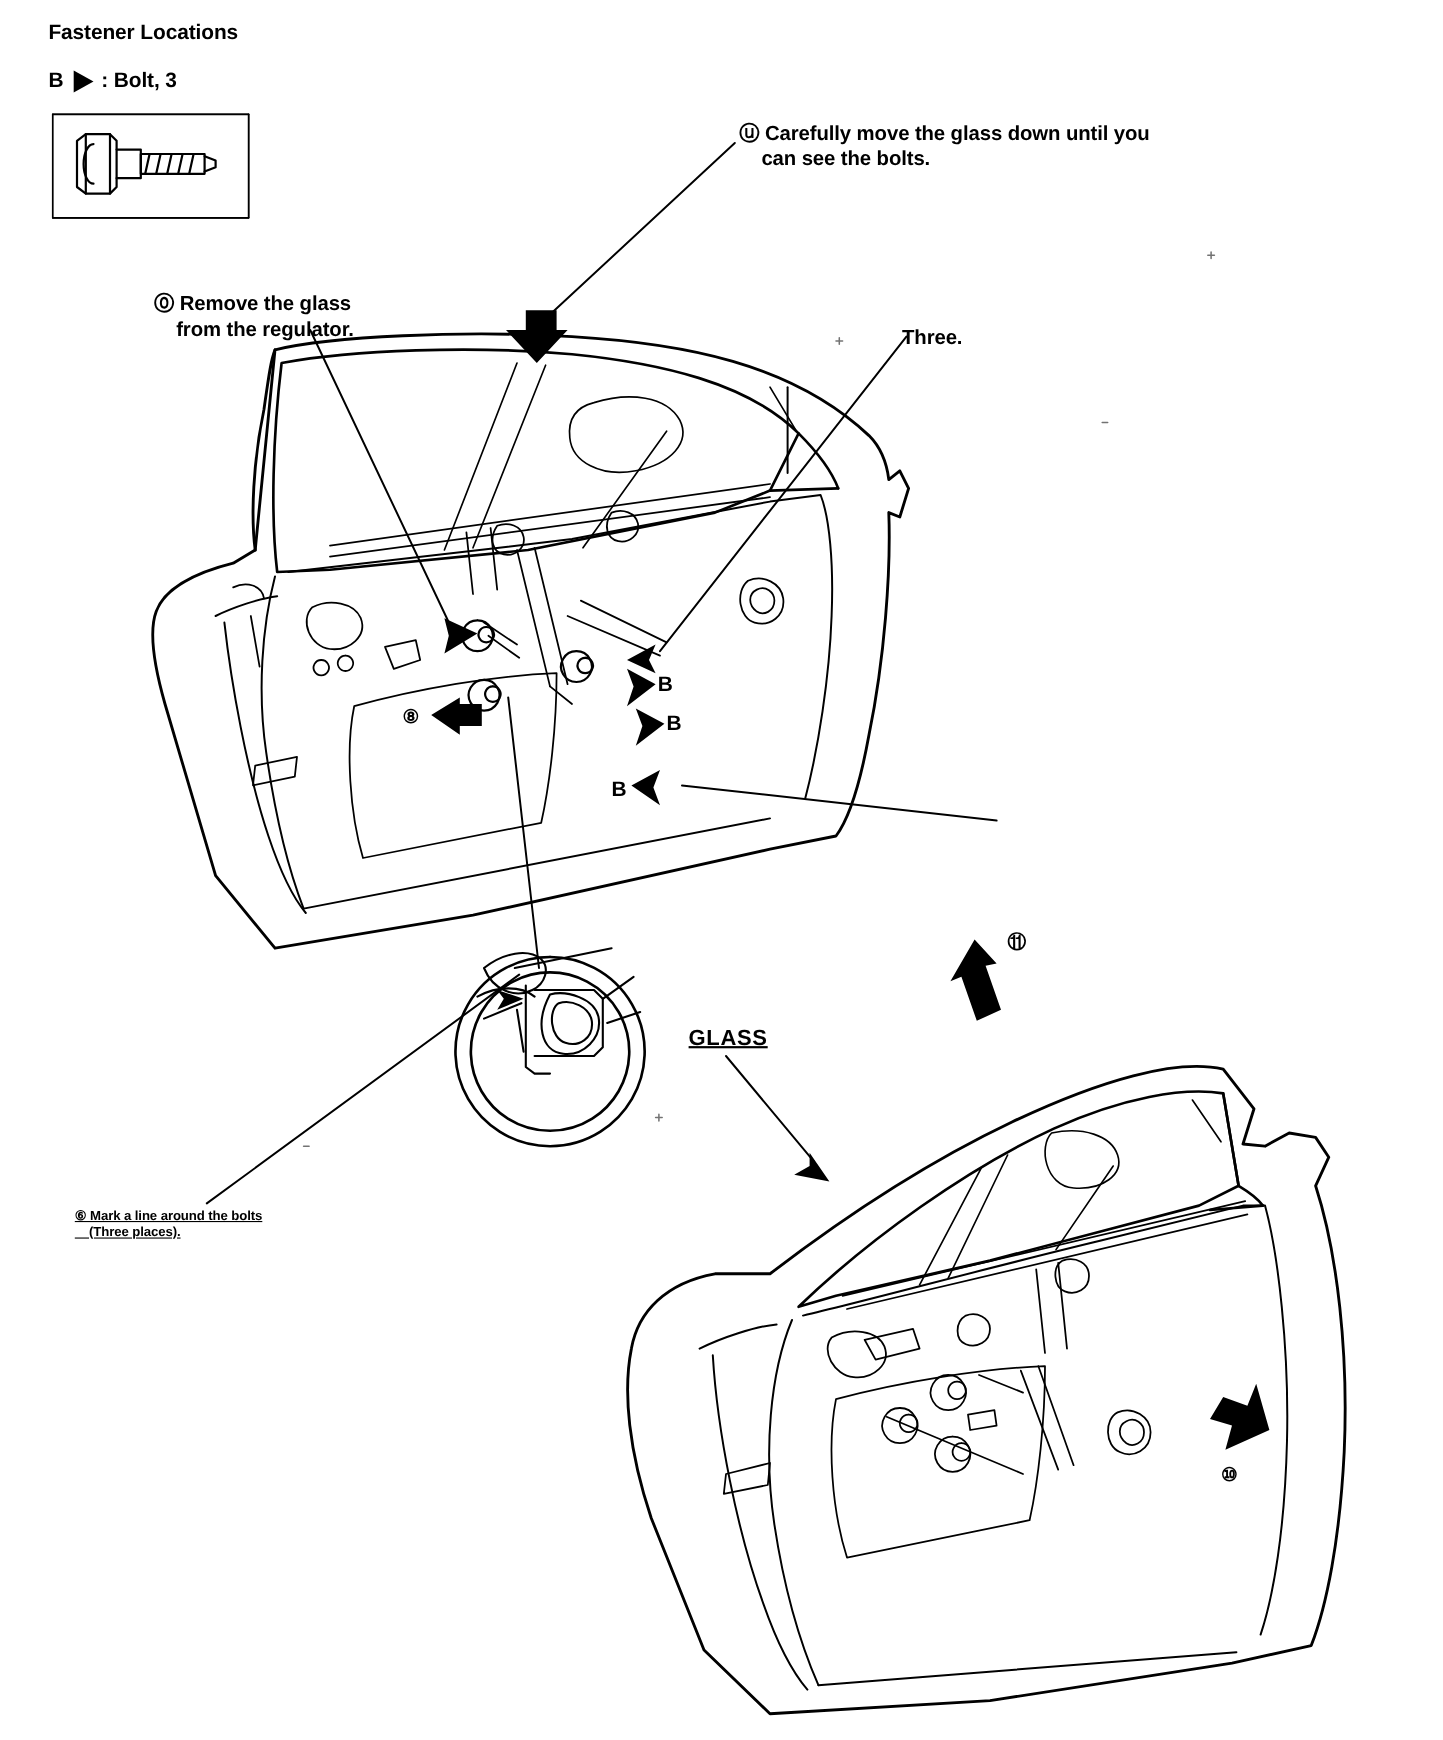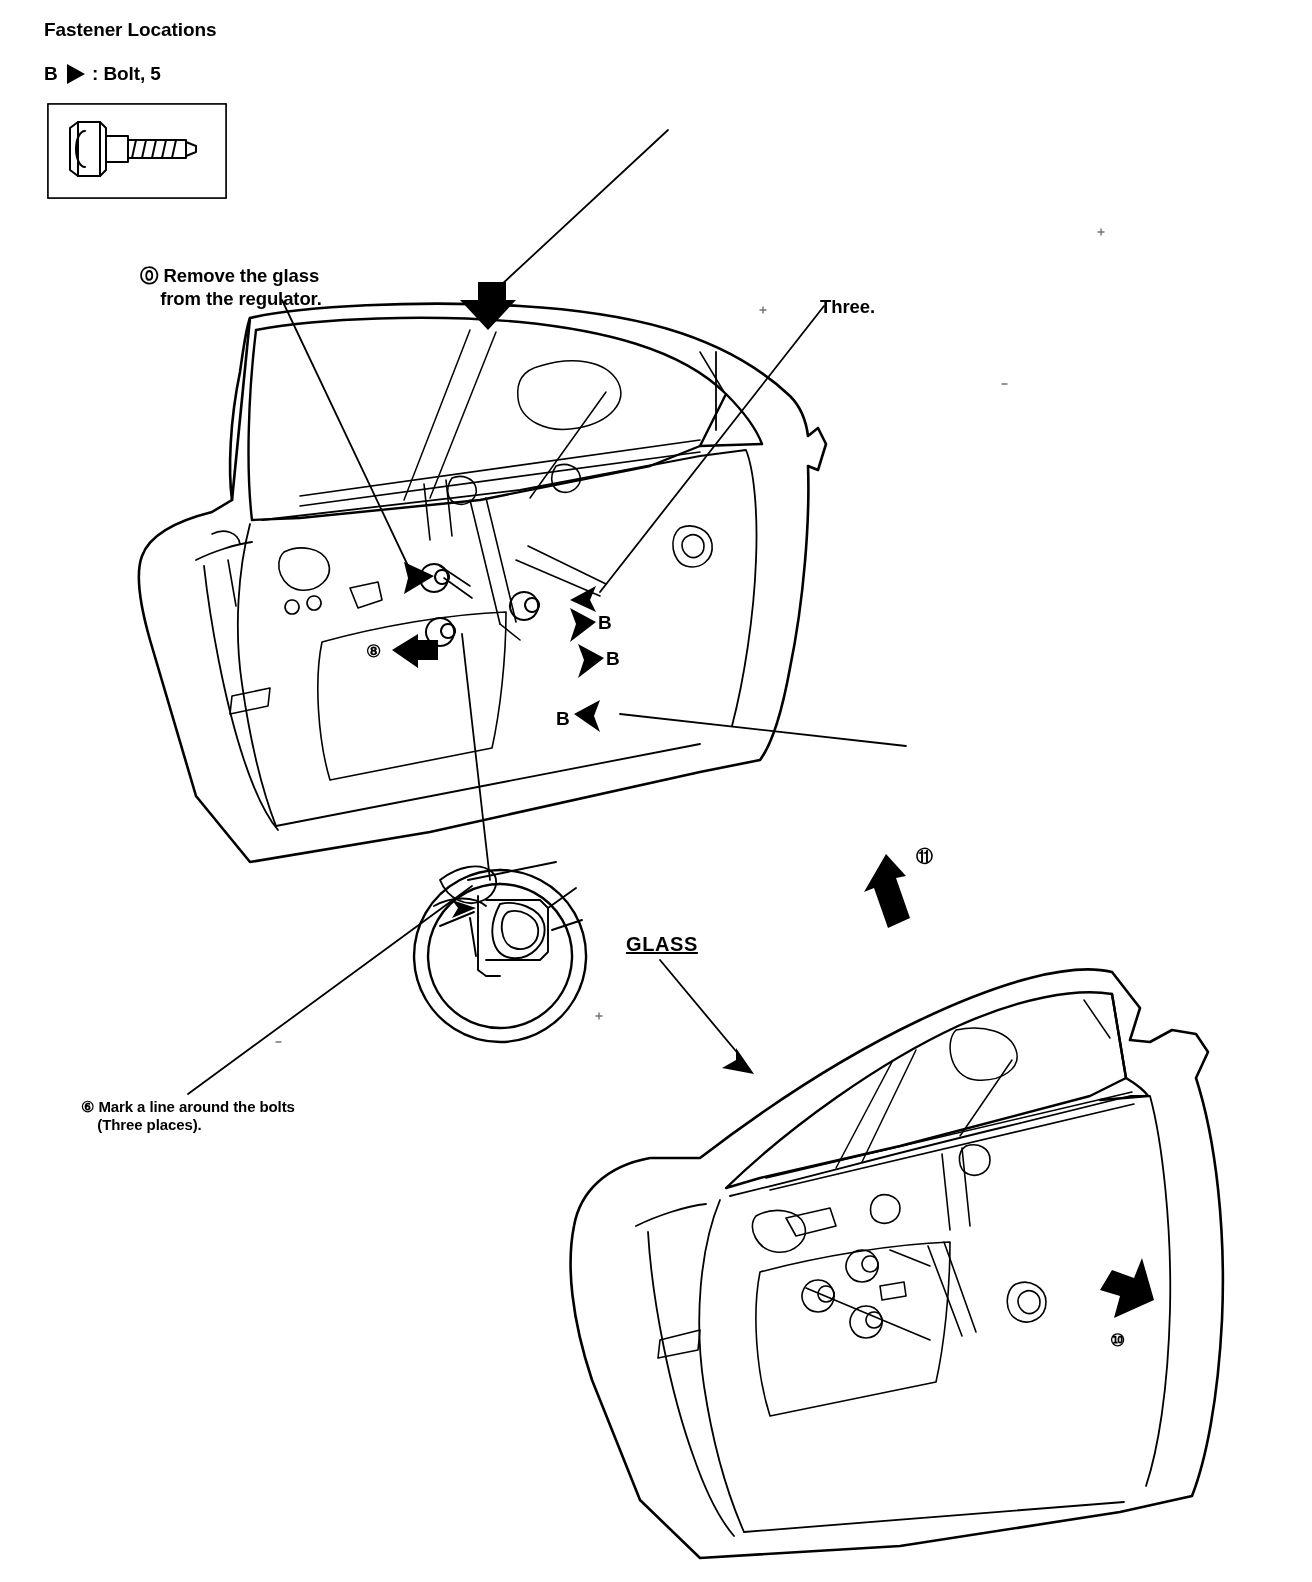--- a/index.html
+++ b/index.html
@@ -65,22 +65,23 @@
   }
   #loosen-label {
     left: 820px; top: 296px;
     font-size: 18.5px;
   }
   #note7 {
     left: 912px; top: 736px;
     font-size: 18.5px;
   }
   #note6 {
-    left: 81px; top: 1098px;
-    font-size: 15px;
+    left: 68px; top: 1098px;
+    font-size: 12px;
+    text-decoration: underline;
   }
   #glass-label {
     left: 626px; top: 932px;
     font-size: 20px;
     letter-spacing: 0.6px;
     text-decoration: underline;
   }
   .bmark {
     position: absolute;
     font-size: 19px;
@@ -346,22 +347,24 @@
         <path d="M596 1016 l 6 0 M599 1013 l 0 6"></path>
         <path d="M276 1042 l 5 0"></path>
       </g>
     </g>
   </svg>
 
   <div class="lbl" id="fastener-title">Fastener Locations</div>
 
   <div class="lbl" id="bolt-legend-text">B</div>
   <div id="legend-arrow"></div>
-  <div class="lbl" id="bolt-legend-colon">: Bolt, 5</div>
-
+  <div class="lbl" id="bolt-legend-colon">: Bolt, 3</div>
+
+  <div class="lbl" id="note5">ⓤ Carefully move the glass down until you
+    can see the bolts.</div>
   <div class="lbl" id="note9">⓪ Remove the glass
     from the regulator.</div>
   <div class="lbl" id="loosen-label">Three.</div>
   <div class="lbl" id="note6">⑥ Mark a line around the bolts
     (Three places).</div>
   <div class="lbl" id="glass-label">GLASS</div>
 
   <div class="bmark" id="b-mark-1">B</div>
   <div class="bmark" id="b-mark-2">B</div>
   <div class="bmark" id="b-mark-3">B</div>

